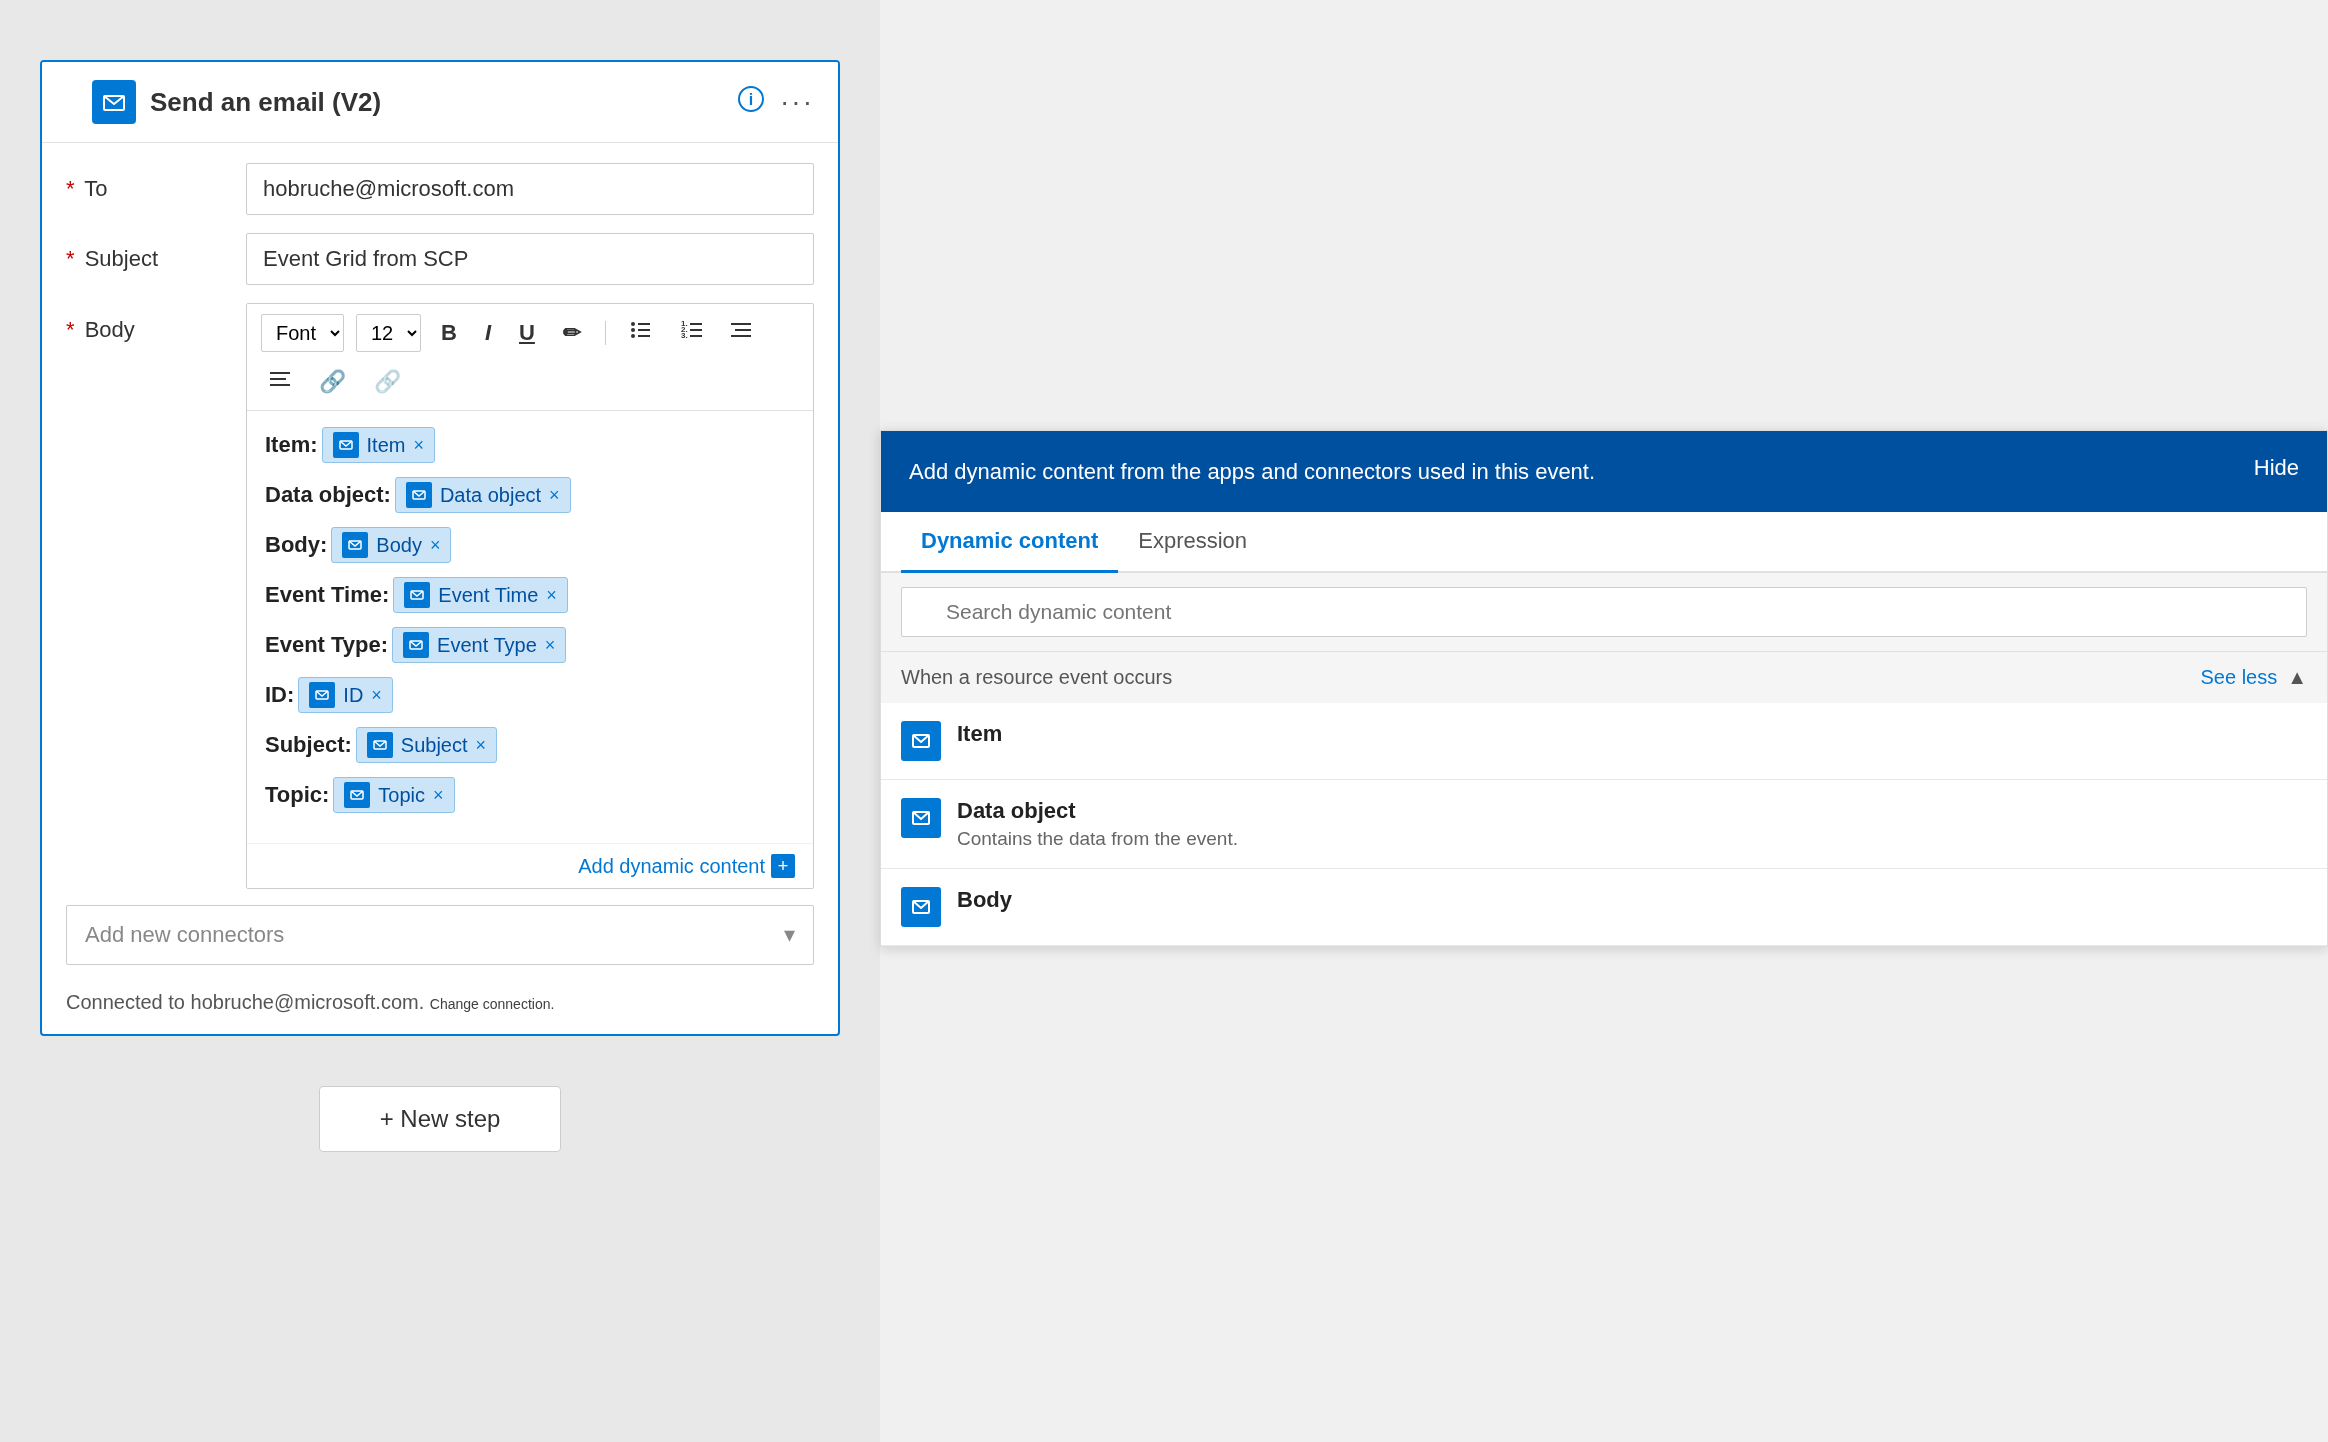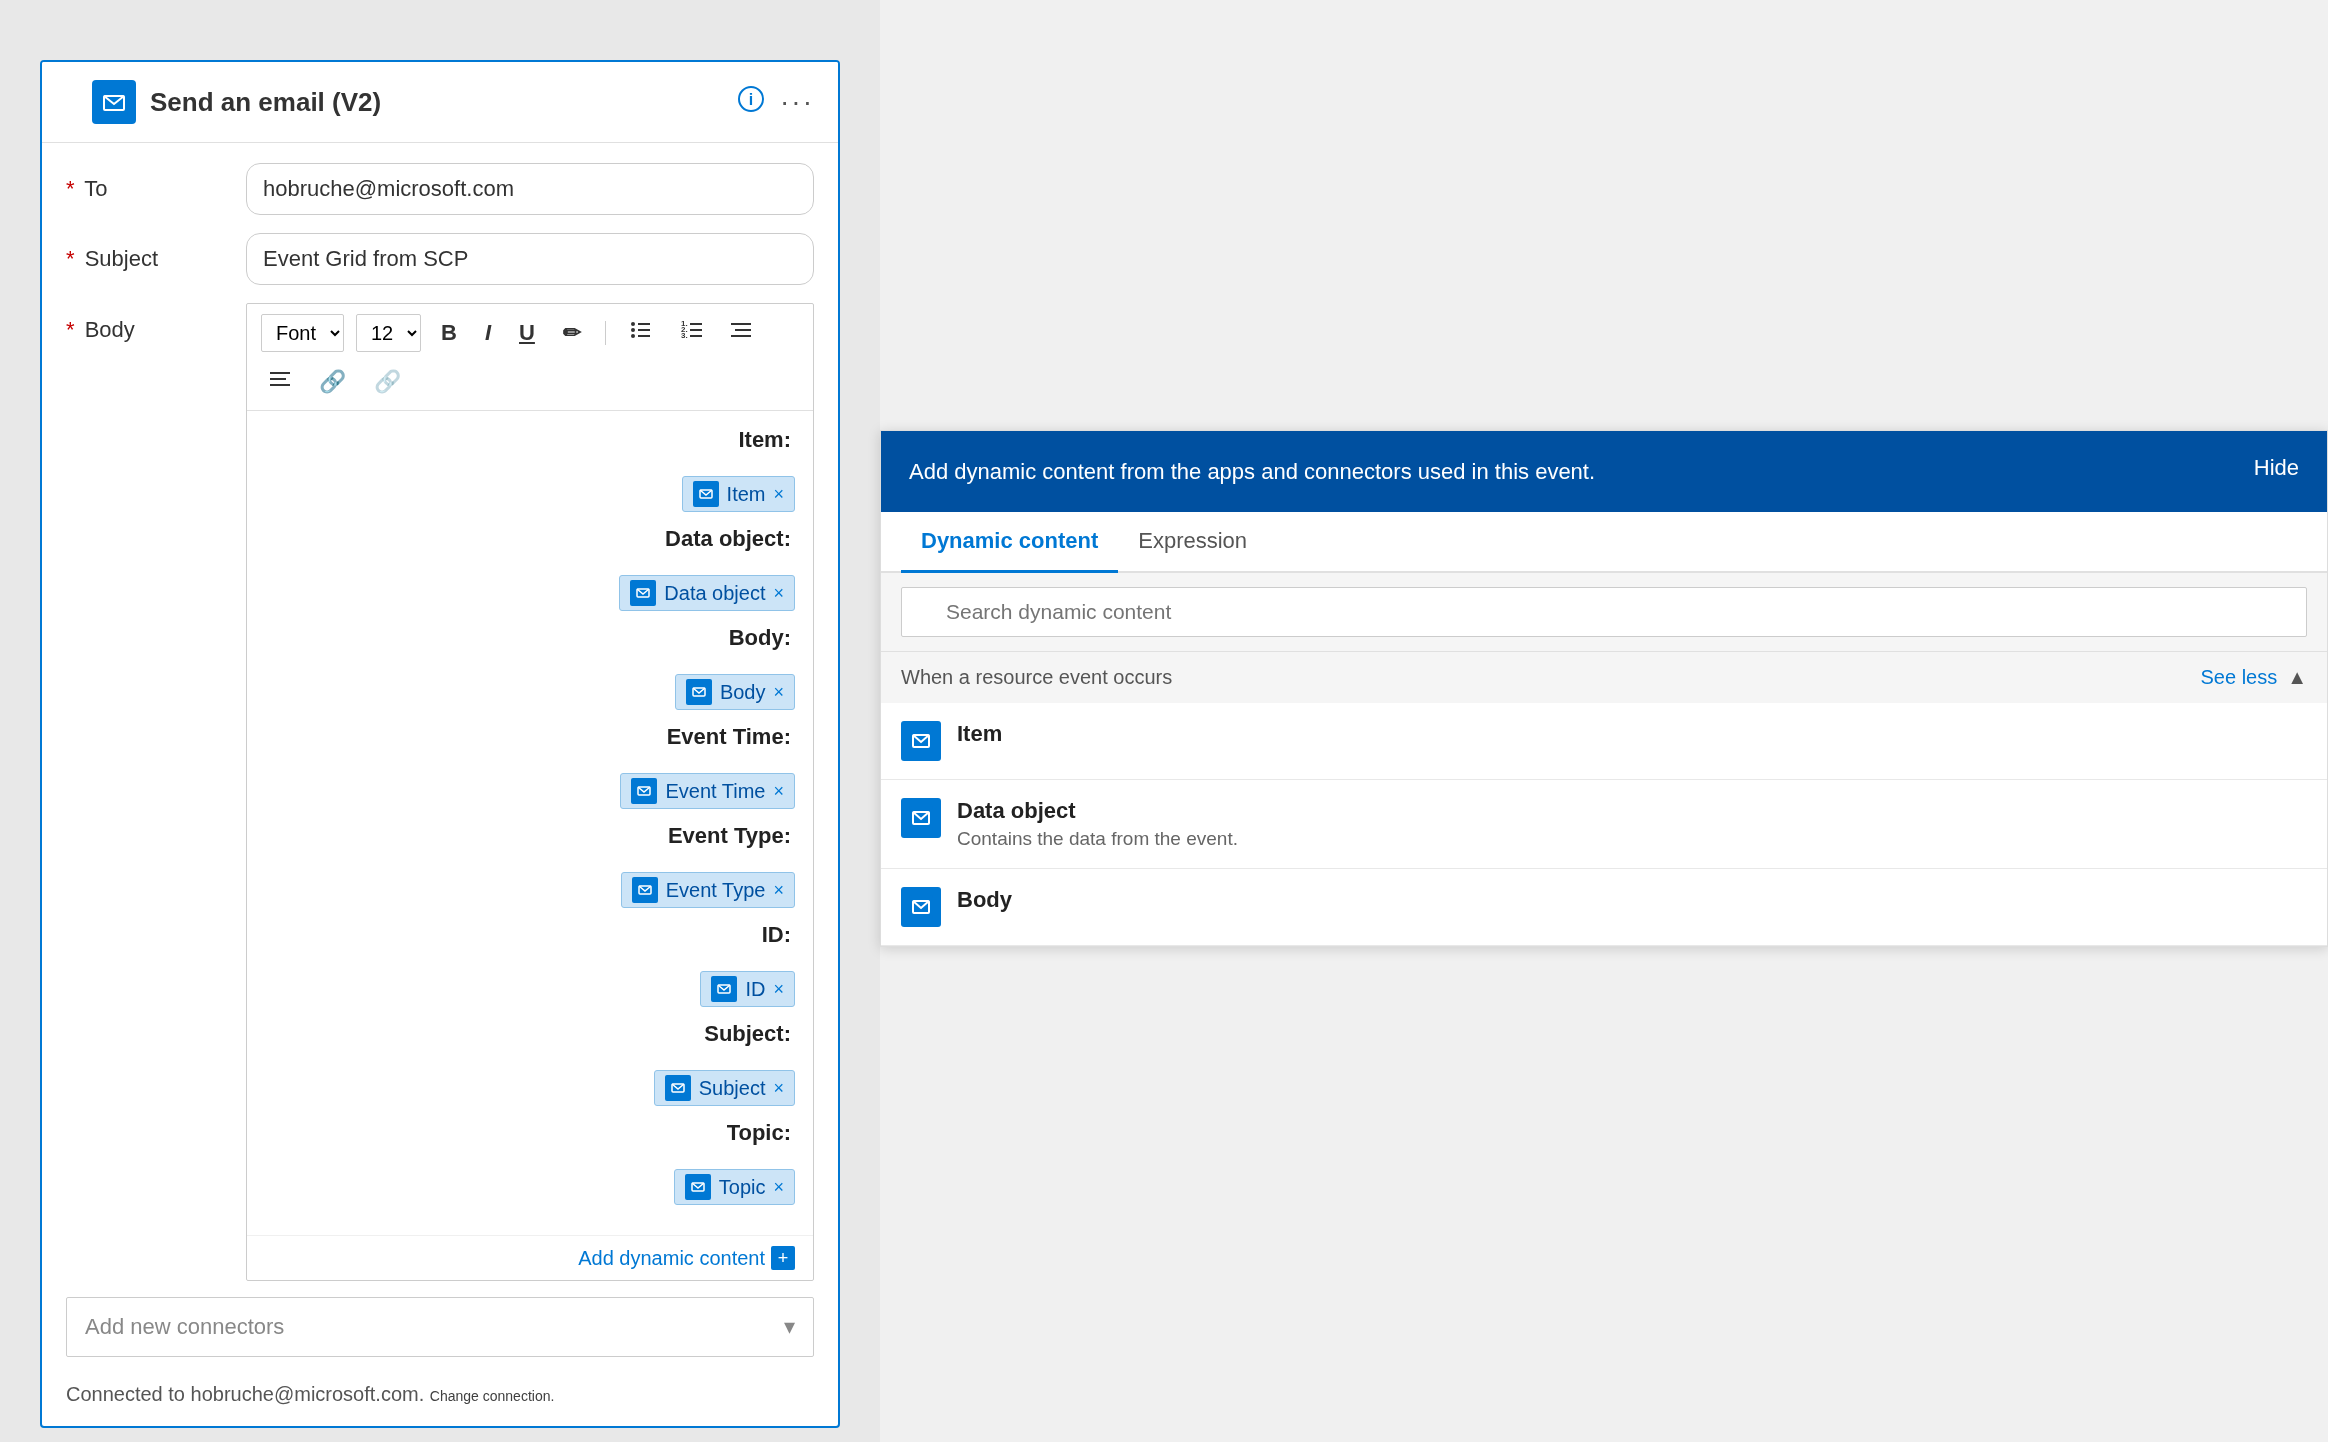--- a/index.html
+++ b/index.html
@@ -131,21 +131,21 @@
     .required-star {
       color: #c50000;
       margin-right: 4px;
     }
 
     .form-input {
       flex: 1;
       border: 1px solid #ccc;
       padding: 12px 16px;
       font-size: 22px;
-      border-radius: 14px;
+      border-radius: 2px;
       outline: none;
       color: #333;
     }
 
     
     .body-row {
       display: flex;
       align-items: flex-start;
       margin-bottom: 0;
     }
@@ -192,25 +192,24 @@
     }
 
     .editor-content {
       padding: 16px 18px;
       min-height: 300px;
     }
 
     
     .field-row {
       display: flex;
-      align-items: flex-end;
+      align-items: center;
       margin-bottom: 14px;
       flex-wrap: wrap;
-      gap: 23px;
-      flex-direction: column;
+      gap: 0;
     }
 
     .field-label-bold {
       font-size: 22px;
       font-weight: 700;
       color: #222;
       margin-right: 4px;
     }
 
     .token-tag {

